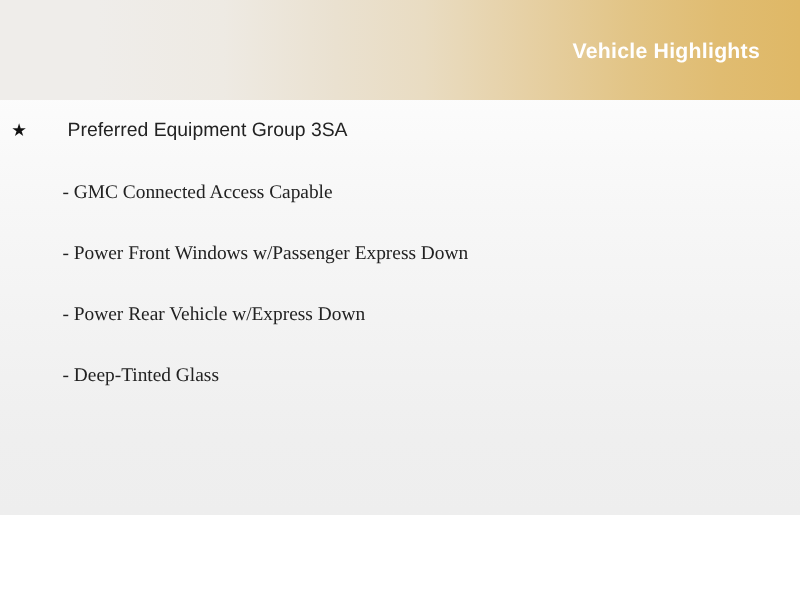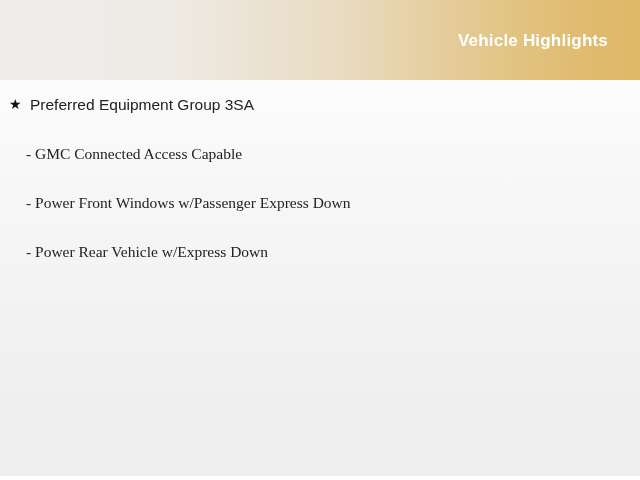--- a/index.html
+++ b/index.html
@@ -10,21 +10,21 @@
     width: 640px;
     height: 480px;
     overflow: hidden;
     font-family: "Liberation Sans", sans-serif;
     background: #ffffff;
   }
 
   .page {
     position: relative;
     width: 640px;
-    height: 476px;
+    height: 412px;
     box-sizing: border-box;
     background: linear-gradient(to bottom, #ffffff 0%, #ffffff 6%, #fbfbfb 22%, #f7f7f7 40%, #f3f3f3 62%, #efefef 85%, #eeeeee 100%);
     overflow: hidden;
   }
 
   
   .header-band {
     position: absolute;
     top: 0;
     left: 0;
@@ -92,33 +92,35 @@
     position: absolute;
     left: 9px;
     top: 0;
     font-size: 14px;
     color: #111111;
     line-height: 49px;
   }
 
   .item-label {
     display: inline;
+    margin-left: 24px;
   }
 </style>
 </head>
 <body>
 
 <div class="page">
 
   <div class="header-band">
     <div class="header-title">Vehicle Highlights</div>
   </div>
 
   <div class="content">
     <ul class="list" id="highlights-list">
         <li class="list-item level-0"><span class="star-bullet">★</span><span class="item-label">Preferred Equipment Group 3SA</span></li>
         <li class="list-item level-1"><span class="item-label">- GMC Connected Access Capable</span></li>
         <li class="list-item level-1"><span class="item-label">- Power Front Windows w/Passenger Express Down</span></li>
         <li class="list-item level-1"><span class="item-label">- Power Rear Vehicle w/Express Down</span></li>
+        <li class="list-item level-1"><span class="item-label">- Deep-Tinted Glass</span></li>
       </ul>
   </div>
 
 </div>
 
 </body></html>

